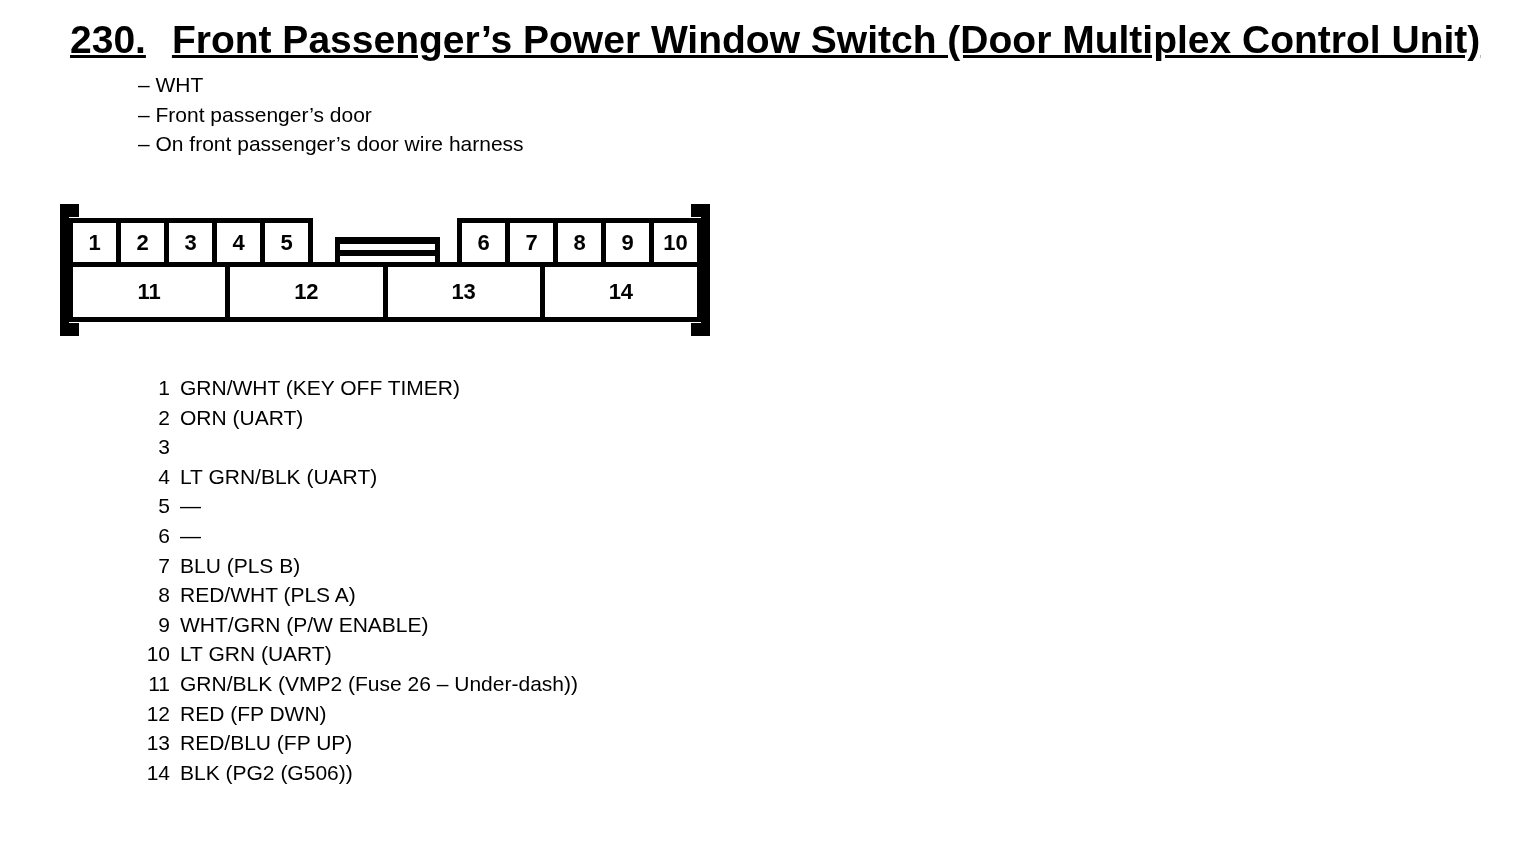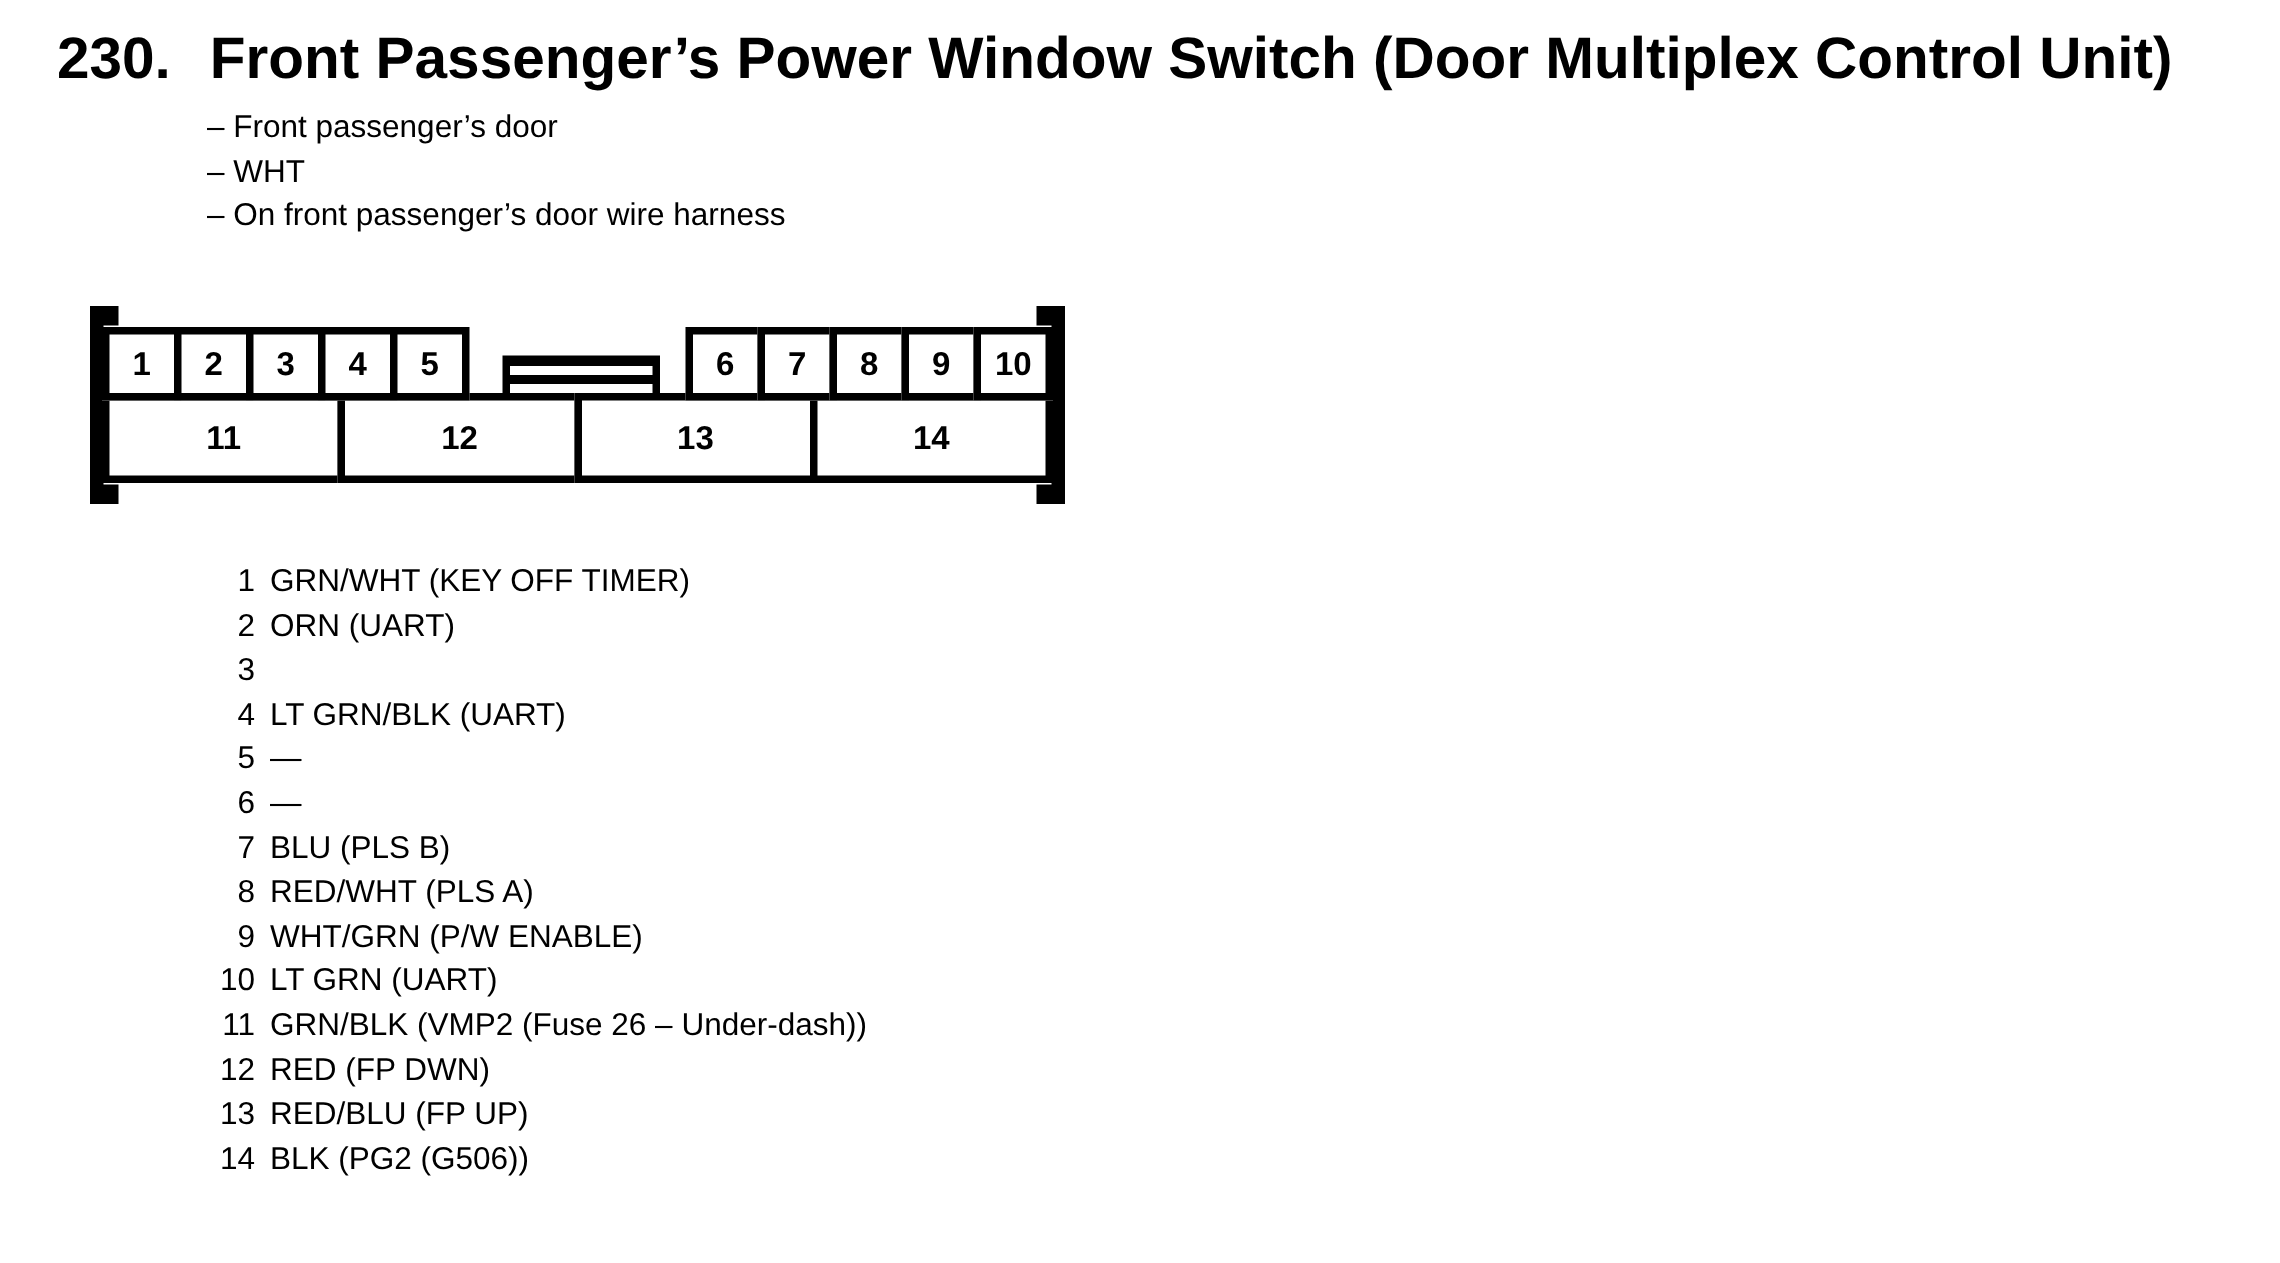--- a/index.html
+++ b/index.html
@@ -2,22 +2,22 @@
 <html><head>
 <meta charset="utf-8">
 <style>
   html,body{margin:0;padding:0;background:#fff;}
   .page{
     position:relative;width:1520px;height:842px;background:#ffffff;color:#000;
     font-family:"Liberation Sans","DejaVu Sans",sans-serif;overflow:hidden;
   }
   
   .title-row{
-    position:absolute;left:38px;top:19px;display:flex;align-items:baseline;
-    font-weight:700;font-size:39px;line-height:1.1;white-space:nowrap;
+    position:absolute;left:70px;top:19px;display:flex;align-items:baseline;
+    font-weight:700;font-size:39px;line-height:1.1;white-space:nowrap;text-decoration:underline;
   }
   .fig-title{margin-left:26px;}
   
   .notes{position:absolute;left:138px;top:70px;font-size:21px;line-height:29.5px;}
   .note-line{white-space:pre;}
   
   .connector{position:absolute;left:60px;top:204px;width:650px;height:132px;}
   .bracket{position:absolute;top:0;width:19px;height:132px;box-sizing:border-box;
     border-top:13px solid #000;border-bottom:13px solid #000;}
   .bracket.bl{left:0;border-left:9px solid #000;}
@@ -46,22 +46,22 @@
 <body>
 
 <div class="page">
 
   <div class="title-row">
     <span class="fig-num">230.</span>
     <span class="fig-title">Front Passenger’s Power Window Switch (Door Multiplex Control Unit)</span>
   </div>
 
   <div class="notes">
+      <div class="note-line">– WHT</div>
       <div class="note-line">– Front passenger’s door</div>
-      <div class="note-line">– WHT</div>
       <div class="note-line">– On front passenger’s door wire harness</div>
     </div>
 
   <div class="connector">
     <div class="bracket bl"></div>
     <div class="bracket br"></div>
     <div class="row-bottom">
         <div class="cell">11</div>
         <div class="cell">12</div>
         <div class="cell">13</div>

